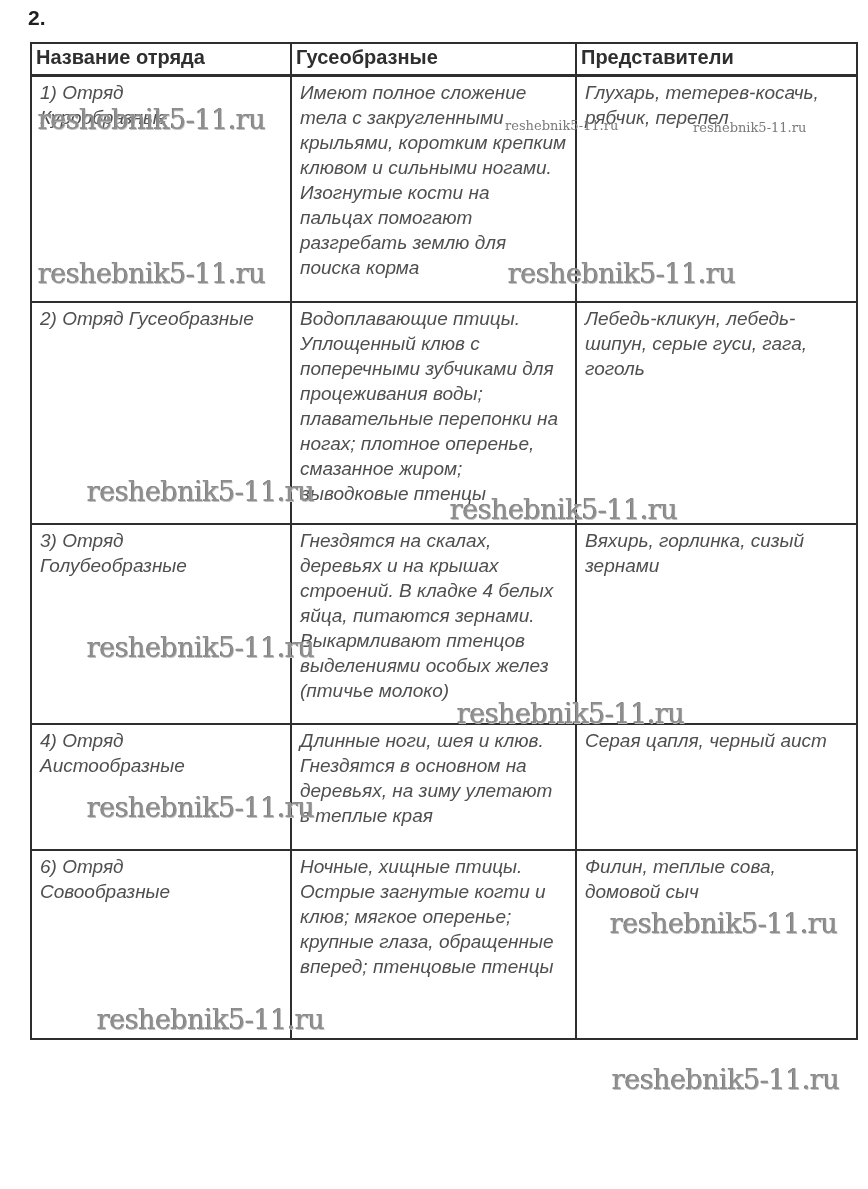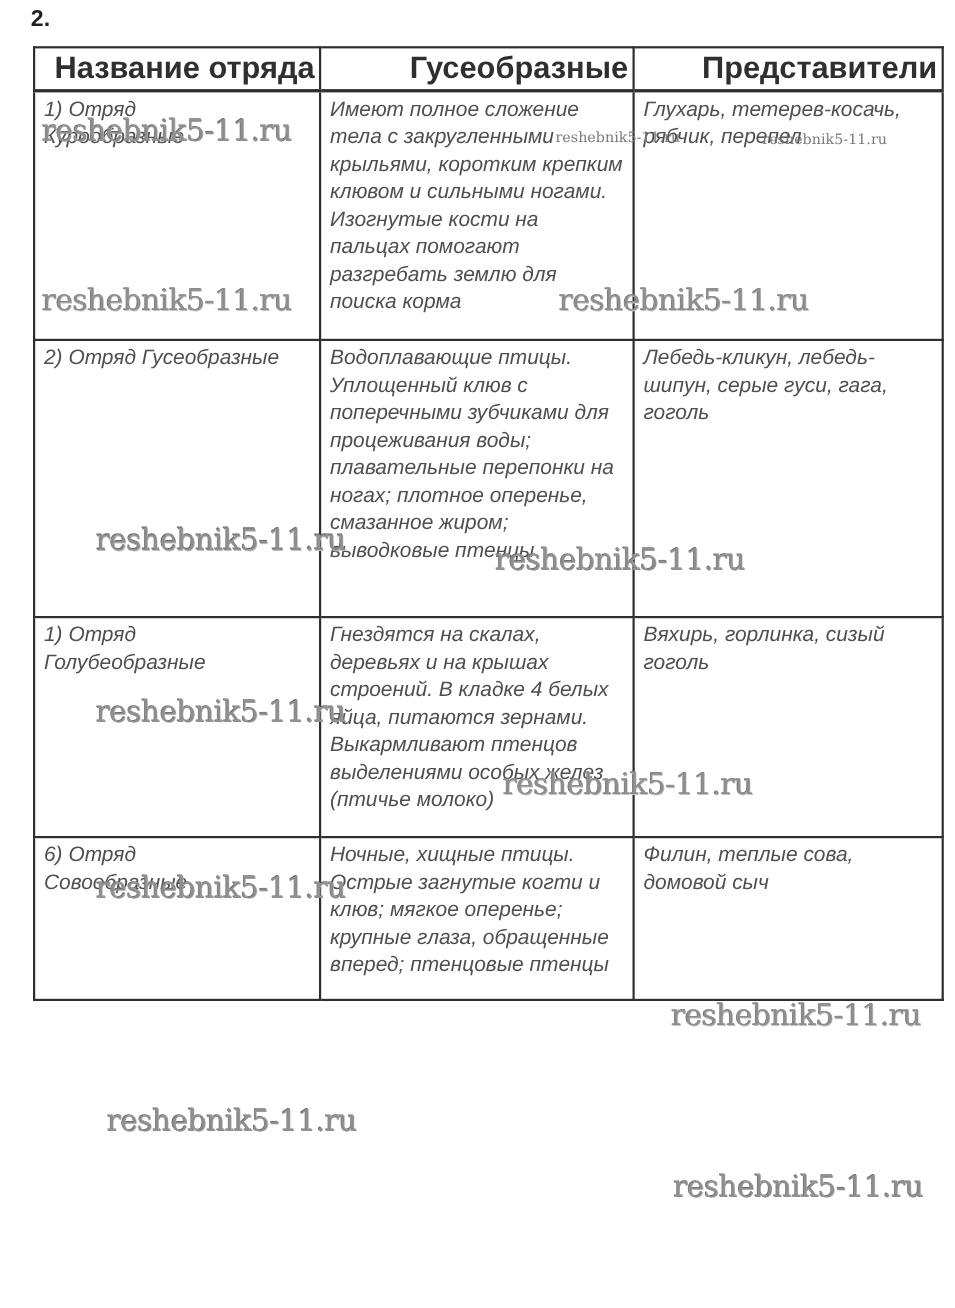--- a/index.html
+++ b/index.html
@@ -19,22 +19,22 @@
     width:826px;
     border-collapse:collapse; table-layout:fixed;
     background:transparent;
   }
   .birds th, .birds td {
     border:2px solid #2e2e2e;
     vertical-align:top;
     overflow:hidden;
   }
   .birds th {
-    font-size:28px; font-weight:bold; color:#2f2f2f;
-    padding:2px 4px 3px 4px; text-align:right;
+    font-size:20px; font-weight:bold; color:#2f2f2f;
+    padding:2px 4px 3px 4px; text-align:left;
     border-bottom:3px solid #2e2e2e;
     height:25px;
   }
   .birds td {
     font-size:19px; line-height:25px; color:#4f4f4f;
     padding:3px 8px 2px 8px;
     font-style:italic;
   }
   td.name-cell { white-space:pre-line; padding-right:34px; }
   td.feat-cell { padding-right:8px; }
@@ -71,32 +71,37 @@
       <th>Гусеобразные</th>
       <th>Представители</th>
     </tr>
   </thead>
   <tbody>
     <tr style="height:226px">
       <td class="name-cell">1) Отряд Курообразные</td>
       <td class="feat-cell">Имеют полное сложение тела с закругленными крыльями, коротким крепким клювом и сильными ногами. Изогнутые кости на пальцах помогают разгребать землю для поиска корма</td>
       <td class="reps-cell">Глухарь, тетерев-косачь, рябчик, перепел</td>
     </tr>
-    <tr style="height:252px">
+    <tr style="height:222px">
       <td class="name-cell">2) Отряд Гусеобразные</td>
       <td class="feat-cell">Водоплавающие птицы. Уплощенный клюв с поперечными зубчиками для процеживания воды; плавательные перепонки на ногах; плотное оперенье, смазанное жиром; выводковые птенцы</td>
       <td class="reps-cell">Лебедь-кликун, лебедь-шипун, серые гуси, гага, гоголь</td>
     </tr>
     <tr style="height:200px">
-      <td class="name-cell">1) Отряд
+      <td class="name-cell">3) Отряд
 Голубеобразные</td>
       <td class="feat-cell">Гнездятся на скалах, деревьях и на крышах строений. В кладке 4 белых яйца, питаются зернами. Выкармливают птенцов выделениями особых желез (птичье молоко)</td>
-      <td class="reps-cell">Вяхирь, горлинка, сизый гоголь</td>
+      <td class="reps-cell">Вяхирь, горлинка, сизый зернами</td>
     </tr>
-    <tr style="height:148px">
+    <tr style="height:126px">
+      <td class="name-cell">4) Отряд Аистообразные</td>
+      <td class="feat-cell">Длинные ноги, шея и клюв. Гнездятся в основном на деревьях, на зиму улетают в теплые края</td>
+      <td class="reps-cell">Серая цапля, черный аист</td>
+    </tr>
+    <tr style="height:189px">
       <td class="name-cell">6) Отряд Совообразные</td>
       <td class="feat-cell">Ночные, хищные птицы. Острые загнутые когти и клюв; мягкое оперенье; крупные глаза, обращенные вперед; птенцовые птенцы</td>
       <td class="reps-cell">Филин, теплые сова, домовой сыч</td>
     </tr>
   </tbody>
 </table>
 
 <span class="wm" style="left:38px;  top:104px">reshebnik5-11.ru</span>
 <span class="wm small" style="left:505px; top:118px">reshebnik5-11.ru</span>
 <span class="wm small" style="left:693px; top:120px">reshebnik5-11.ru</span>

